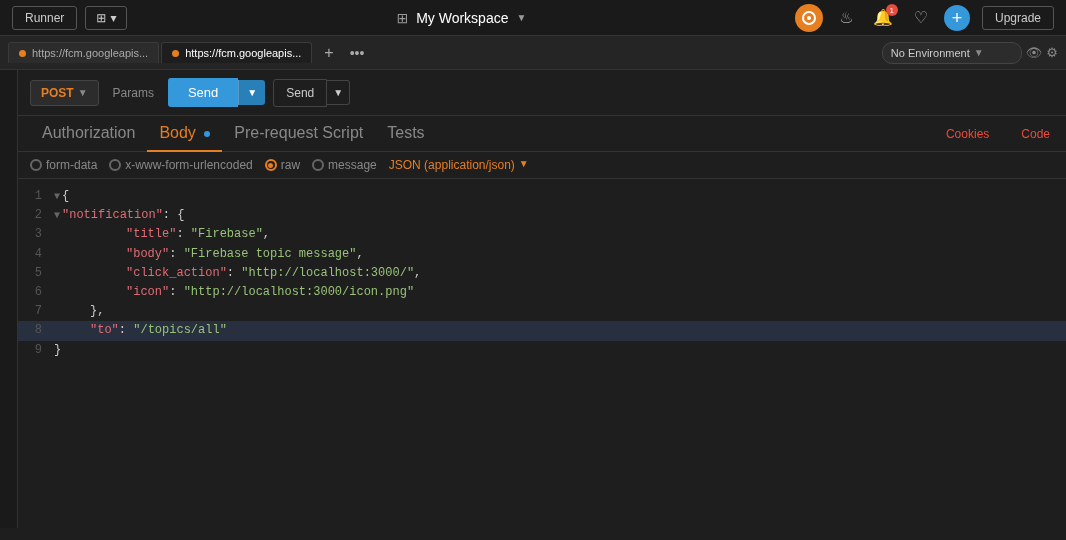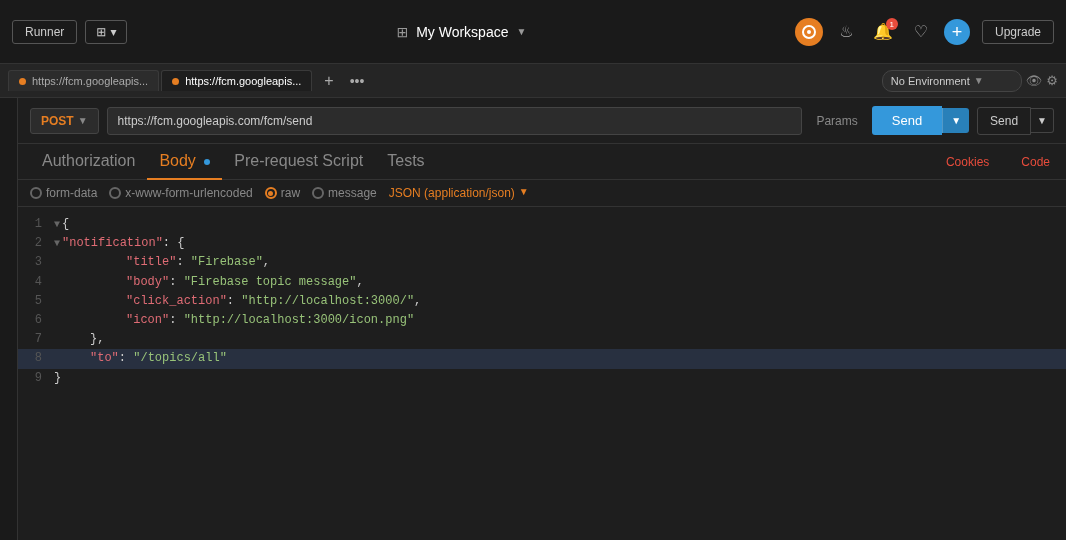--- a/index.html
+++ b/index.html
@@ -1,20 +1,20 @@
 <!DOCTYPE html>
 <html><head>
   <meta charset="utf-8">
   <style>
     * { box-sizing: border-box; margin: 0; padding: 0; }
     body { font-family: -apple-system, BlinkMacSystemFont, 'Segoe UI', sans-serif; font-size: 12px; background: #1e1e1e; color: #ccc; overflow: hidden; }
 
     
     .navbar {
-      display: flex; align-items: center; height: 64px;
+      display: flex; align-items: center; height: 36px;
       background: #1a1a1a; border-bottom: 1px solid #333;
       padding: 0 12px; gap: 8px;
     }
     .navbar-left { display: flex; align-items: center; gap: 8px; }
     .btn-runner {
       background: transparent; border: 1px solid #555; color: #ccc;
       padding: 4px 12px; border-radius: 3px; cursor: pointer; font-size: 12px;
     }
     .import-btn {
       background: transparent; border: 1px solid #555; color: #ccc;
@@ -235,21 +235,20 @@
 
     <div class="sidebar"></div>
 
     <div class="content">
 
       <div class="request-bar">
         <div class="method-select">
           <span>POST</span>
           <span class="method-arrow">▼</span>
         </div>
-        <input class="url-input" type="text" value="https://fcm.googleapis.com/fcm/send" style="">
         <button class="params-btn">Params</button>
         <div class="send-group">
           <button class="send-btn">Send</button>
           <button class="send-dropdown">▼</button>
         </div>
         <div class="save-group">
           <button class="save-btn">Send</button>
           <button class="save-dropdown">▼</button>
         </div>
       </div>

